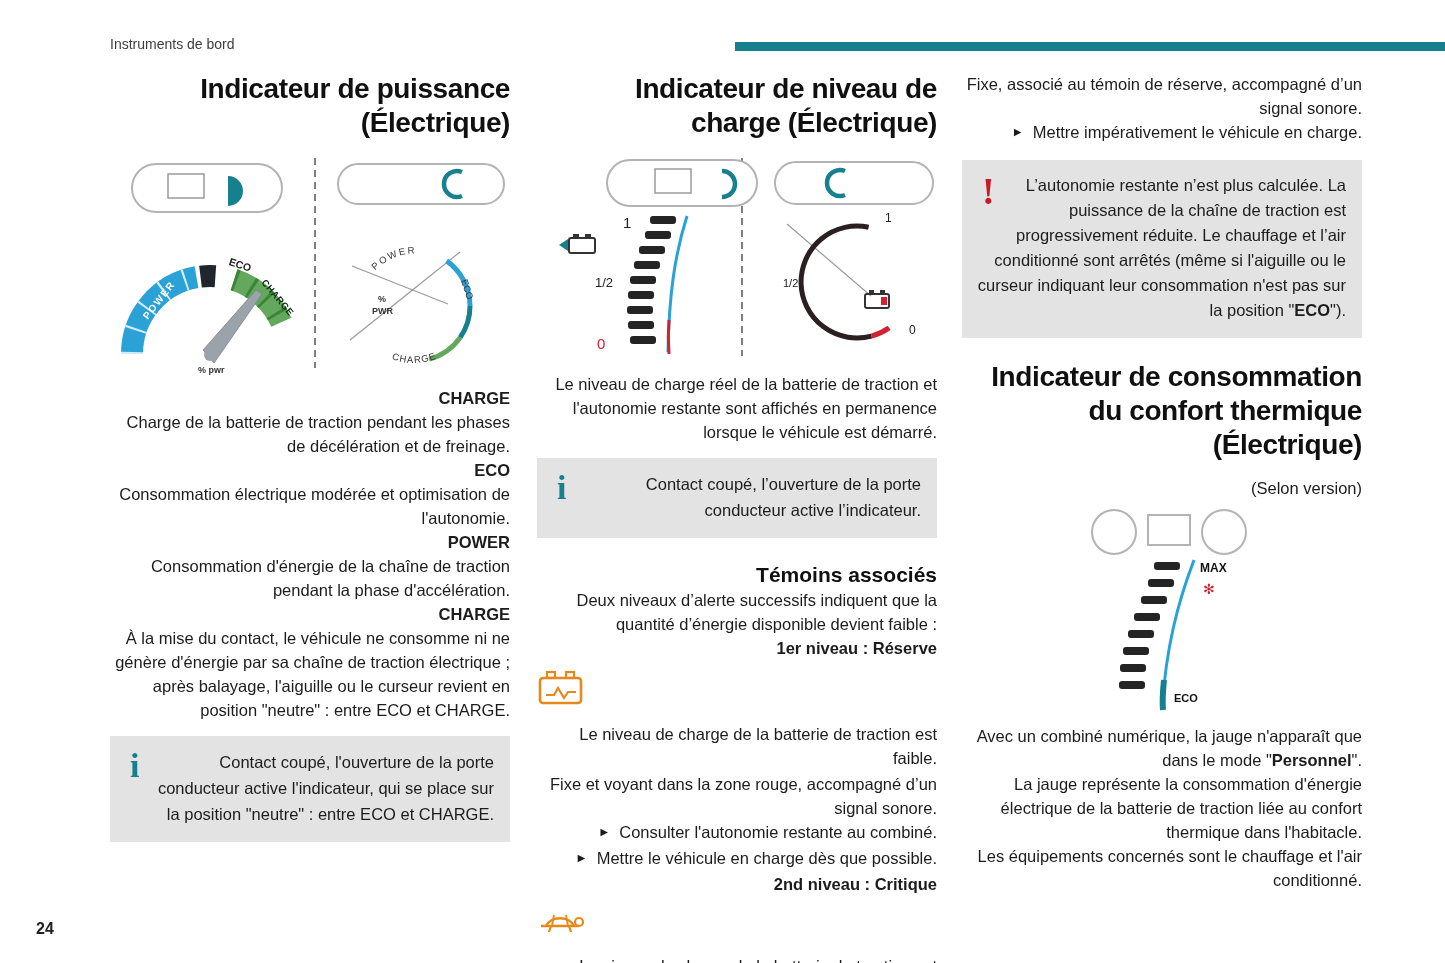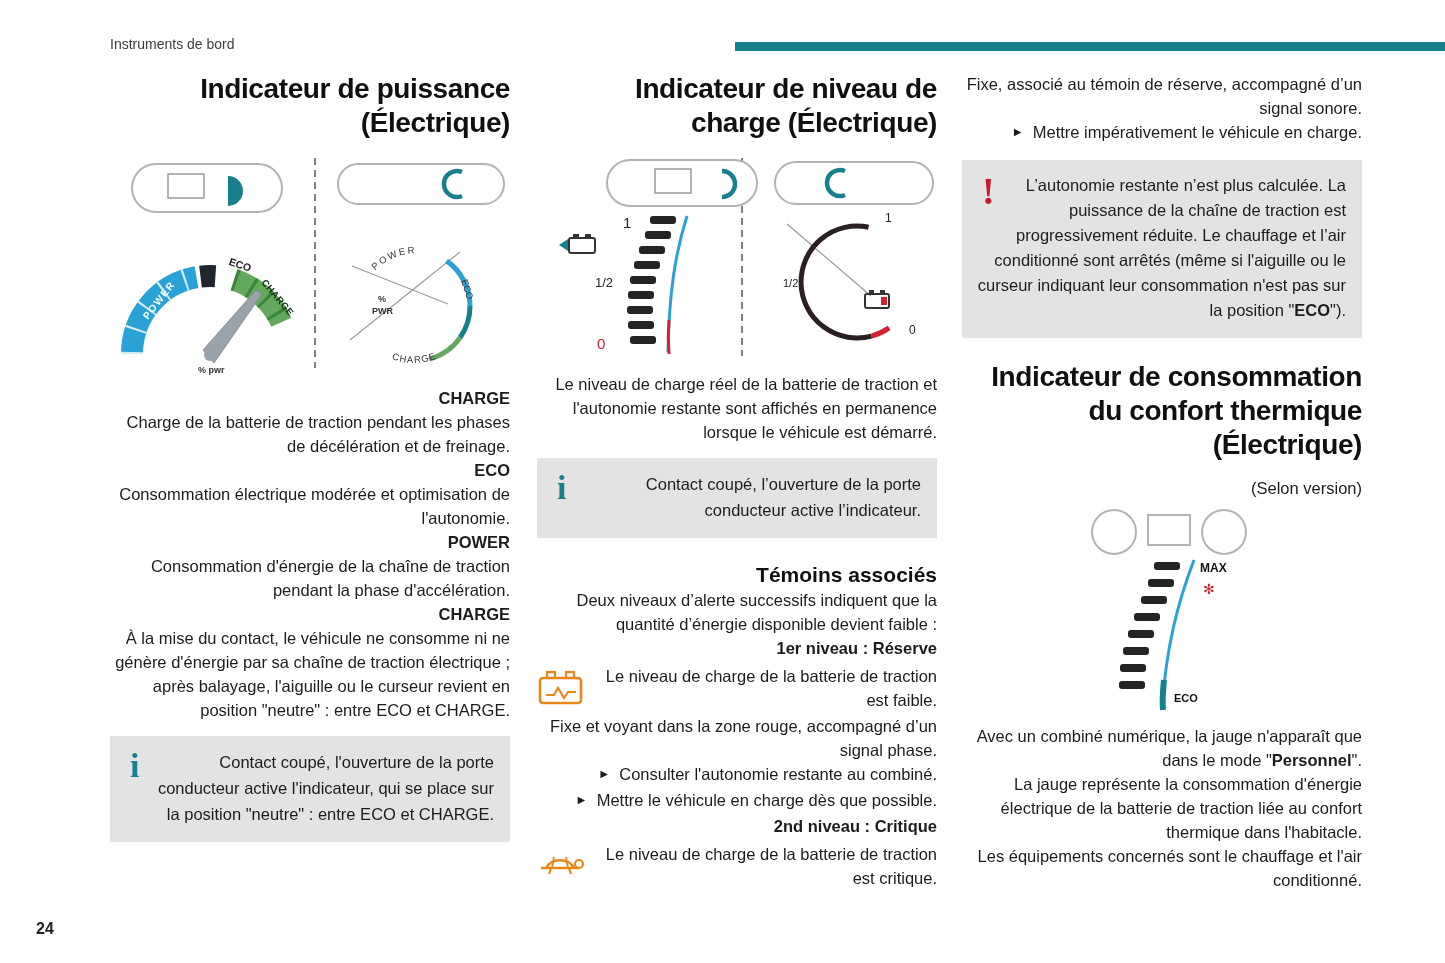--- a/index.html
+++ b/index.html
@@ -28,21 +28,21 @@
   .illus { display:block; margin:2px 0 10px 0; }
 
   .infobox { background:#e3e3e3; padding:13px 16px 15px 14px; margin:14px 0 0 0; line-height:26px; }
   .warnbox { background:#e3e3e3; padding:13px 16px 15px 14px; margin:14px 0 22px 0; line-height:25px; }
   .info-icon { float:left; font-family:"Liberation Serif", serif; font-weight:bold; font-size:34px; line-height:30px; color:#17808f; margin:2px 16px 2px 6px; }
   .warn-icon { float:left; font-family:"Liberation Serif", serif; font-weight:bold; font-size:38px; line-height:32px; color:#c81926; margin:2px 16px 2px 6px; }
 
   .action { margin:0; }
   .arrow { font-size:12.5px; margin-right:9px; position:relative; top:-2px; }
 
-  .icon-row { display:flex; gap:14px; align-items:flex-start; margin:4px 0 2px 0; }
+  .icon-row { display:flex; gap:14px; align-items:flex-start; margin:4px 0 2px 0;flex-direction:column; }
   .icon-row svg { flex:none; margin-top:2px; }
   .icon-row p { margin:0; }
 
   b, .bold { font-weight:bold; }
 </style>
 </head>
 <body>
 
 <div class="running-head">Instruments de bord</div>
 <div class="head-bar"></div>
@@ -181,21 +181,21 @@
   <div class="icon-row">
     <svg width="48" height="42" viewBox="0 0 48 42">
       <rect x="3" y="12" width="41" height="25" rx="3" fill="none" stroke="#e8881a" stroke-width="2.6"></rect>
       <rect x="10" y="6" width="8" height="6" fill="none" stroke="#e8881a" stroke-width="2.2"></rect>
       <rect x="29" y="6" width="8" height="6" fill="none" stroke="#e8881a" stroke-width="2.2"></rect>
       <path d="M9,29 h8 l4,-7 6,10 4,-6 h8" fill="none" stroke="#e8881a" stroke-width="2.2"></path>
     </svg>
     <p class="body">Le niveau de charge de la batterie de traction est faible.</p>
   </div>
 
-  <p class="body">Fixe et voyant dans la zone rouge, accompagné d’un signal phase.</p>
+  <p class="body">Fixe et voyant dans la zone rouge, accompagné d’un signal sonore.</p>
   <p class="body action"><span class="arrow">►</span><span>Consulter l'autonomie restante au combiné.</span></p>
   <p class="body action"><span class="arrow">►</span><span>Mettre le véhicule en charge dès que possible.</span></p>
   <p class="level-label">2nd niveau : Critique</p>
 
   <div class="icon-row">
     <svg width="48" height="38" viewBox="0 0 48 38">
       <path d="M9,24 a15,12 0 0 1 28,0" fill="none" stroke="#e8881a" stroke-width="2.4"></path>
       <line x1="4" y1="24" x2="42" y2="24" stroke="#e8881a" stroke-width="2.4"></line>
       <line x1="17" y1="13" x2="15" y2="24" stroke="#e8881a" stroke-width="1.8"></line>
       <line x1="29" y1="13" x2="31" y2="24" stroke="#e8881a" stroke-width="1.8"></line>

